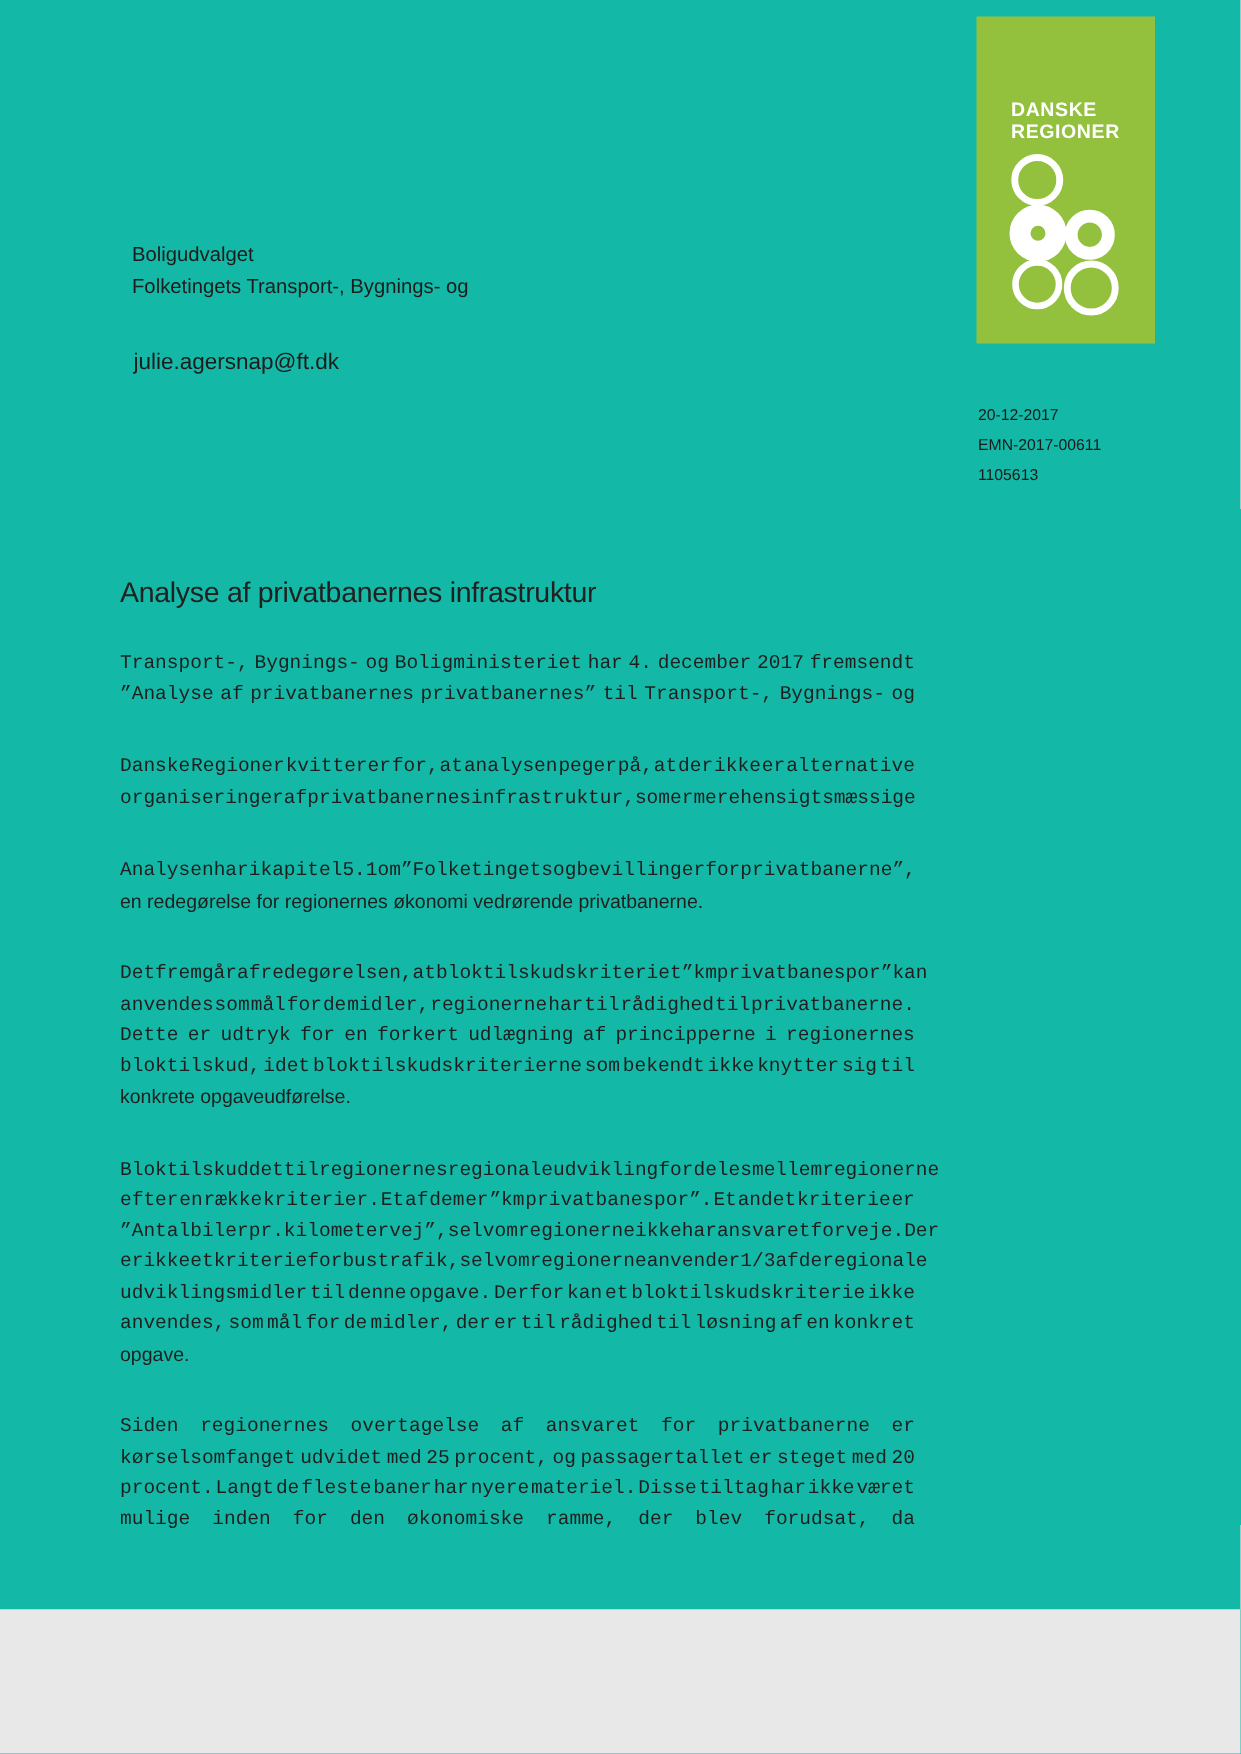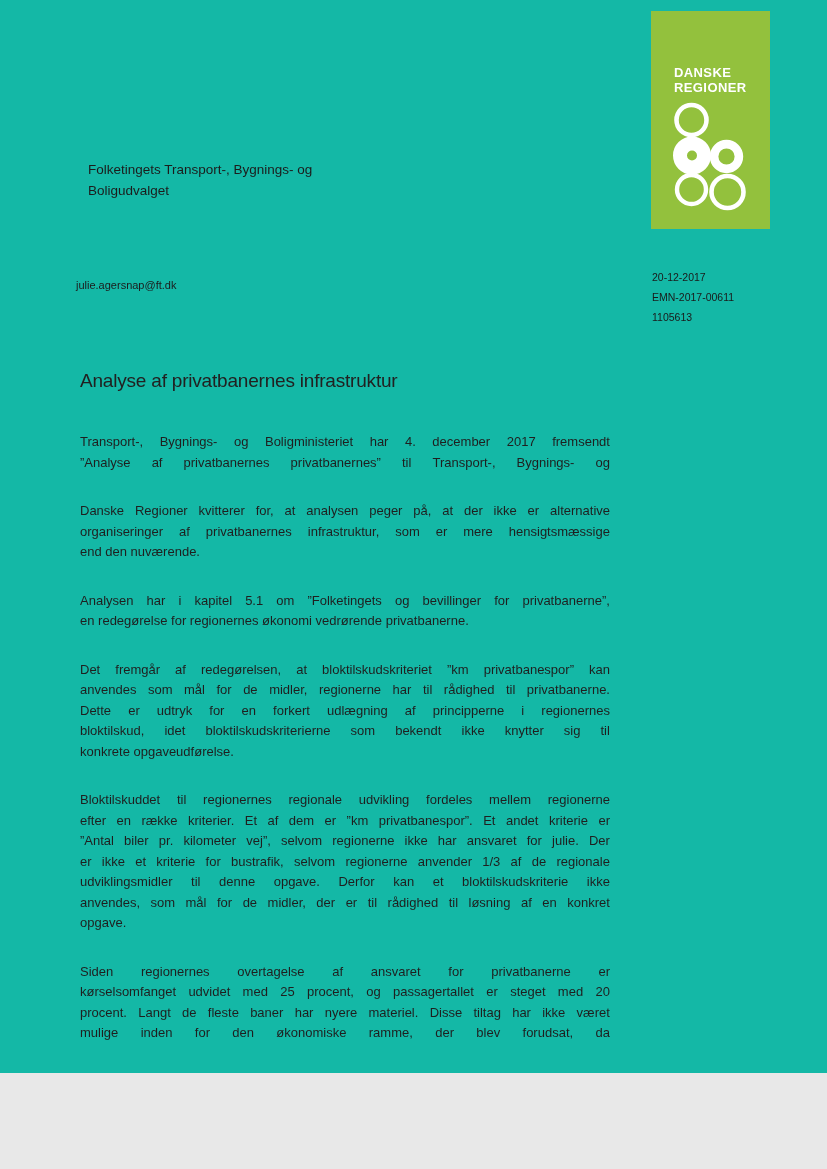--- a/index.html
+++ b/index.html
@@ -46,44 +46,43 @@
   .recipient {
     position: absolute;
     left: 88px;
     top: 159px;
     font-size: 13.5px;
     line-height: 21px;
     white-space: nowrap;
   }
   .email {
     position: absolute;
-    left: 76px;
+    left: 89px;
     top: 231px;
-    font-size: 11px;
+    font-size: 15px;
     line-height: 21px;
     white-space: nowrap;
-    margin-top: 44px;
   }
 
   
   .meta {
     position: absolute;
     left: 652px;
     top: 267px;
     font-size: 10.5px;
     line-height: 20px;
     white-space: nowrap;
     color: #1a1a1a;
   }
 
   
   .title {
     position: absolute;
     left: 80px;
-    top: 368px;
+    top: 383px;
     font-size: 19px;
     letter-spacing: -0.2px;
     line-height: 25px;
     color: #212121;
     white-space: nowrap;
   }
   .letter-body {
     position: absolute;
     left: 80px;
     top: 432px;
@@ -96,20 +95,21 @@
   .line {
     line-height: 20.5px;
     height: 20.5px;
     text-align: left;
     white-space: nowrap;
   }
   .line.stretch {
     display: flex;
     justify-content: space-between;
     white-space: normal;
+    font-family: Liberation Mono, monospace;
   }
   .line.stretch span { flex: 0 0 auto; white-space: pre; }
 
   
   .footer {
     position: absolute;
     left: 656px;
     top: 1032px;
     font-size: 10px;
     line-height: 18.3px;
@@ -136,22 +136,22 @@
 
       <circle cx="75.5" cy="145.5" r="12.4" fill="none" stroke="#ffffff" stroke-width="8.6"></circle>
 
       <circle cx="40.5" cy="178.5" r="14.5" fill="none" stroke="#ffffff" stroke-width="4.4"></circle>
 
       <circle cx="76.5" cy="181" r="16" fill="none" stroke="#ffffff" stroke-width="4.6"></circle>
     </svg>
   </div>
 
   <div class="recipient">
+    <div>Boligudvalget</div>
     <div>Folketingets Transport-, Bygnings- og</div>
-    <div>Boligudvalget</div>
   </div>
   <div class="email">julie.agersnap@ft.dk</div>
 
   <div class="meta">
     <div>20-12-2017</div>
     <div>EMN-2017-00611</div>
     <div>1105613</div>
   </div>
 
   <div class="title">Analyse af privatbanernes infrastruktur</div>
@@ -199,21 +199,20 @@
         <div class="line stretch">
           <span>organiseringer</span>
           <span>af</span>
           <span>privatbanernes</span>
           <span>infrastruktur,</span>
           <span>som</span>
           <span>er</span>
           <span>mere</span>
           <span>hensigtsmæssige</span>
         </div>
-        <div class="line">end den nuværende.</div>
       </div>
       <div class="para">
         <div class="line stretch">
           <span>Analysen</span>
           <span>har</span>
           <span>i</span>
           <span>kapitel</span>
           <span>5.1</span>
           <span>om</span>
           <span>”Folketingets</span>
@@ -308,21 +307,21 @@
           <span>biler</span>
           <span>pr.</span>
           <span>kilometer</span>
           <span>vej”,</span>
           <span>selvom</span>
           <span>regionerne</span>
           <span>ikke</span>
           <span>har</span>
           <span>ansvaret</span>
           <span>for</span>
-          <span>julie.</span>
+          <span>veje.</span>
           <span>Der</span>
         </div>
         <div class="line stretch">
           <span>er</span>
           <span>ikke</span>
           <span>et</span>
           <span>kriterie</span>
           <span>for</span>
           <span>bustrafik,</span>
           <span>selvom</span>

